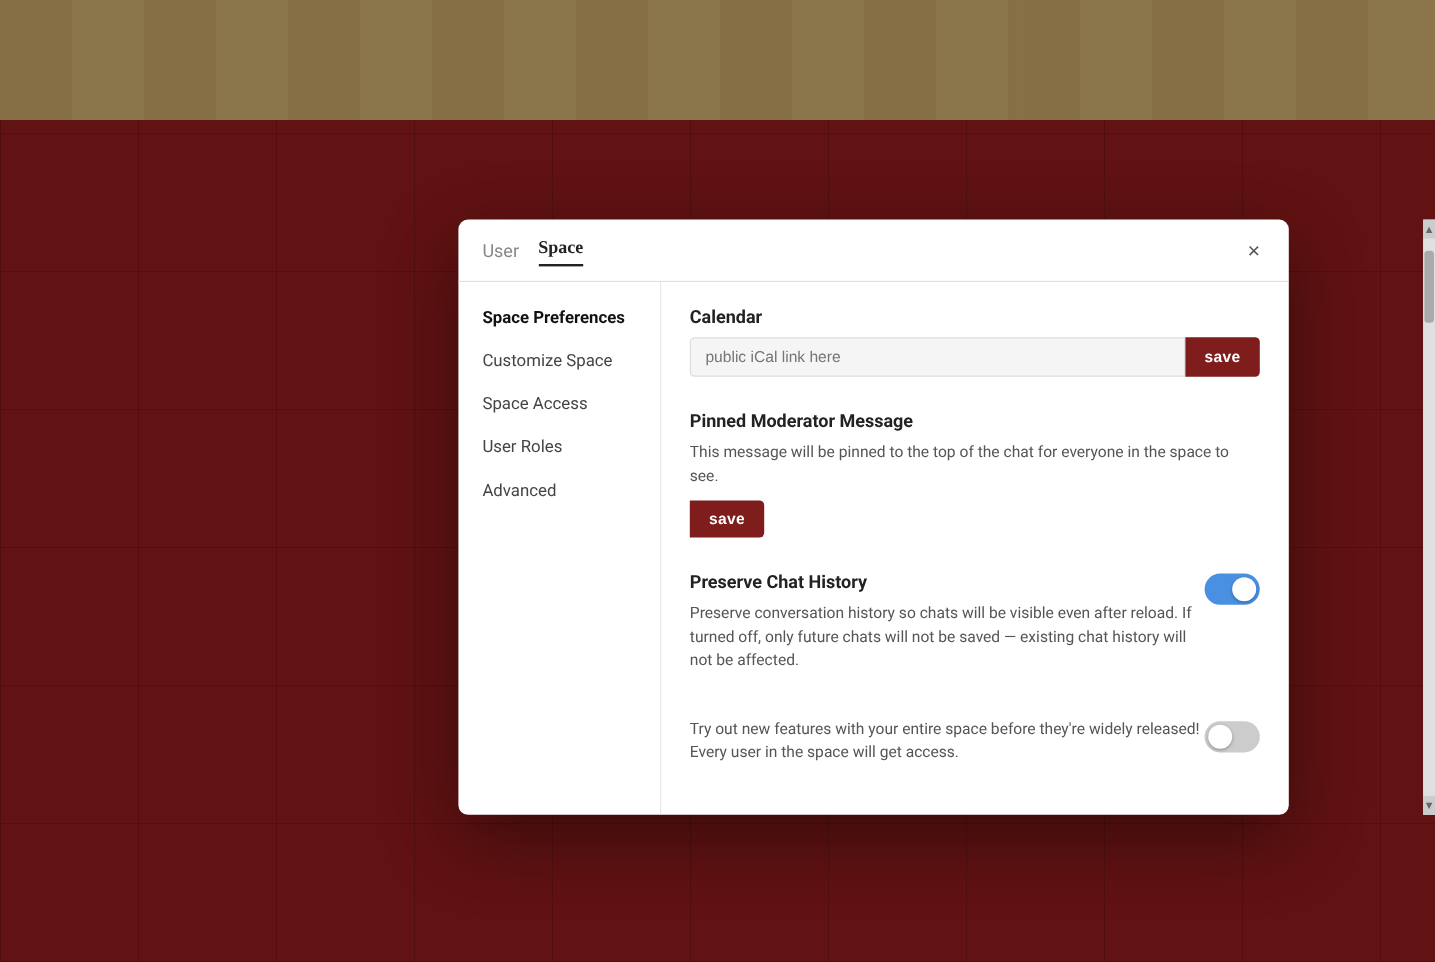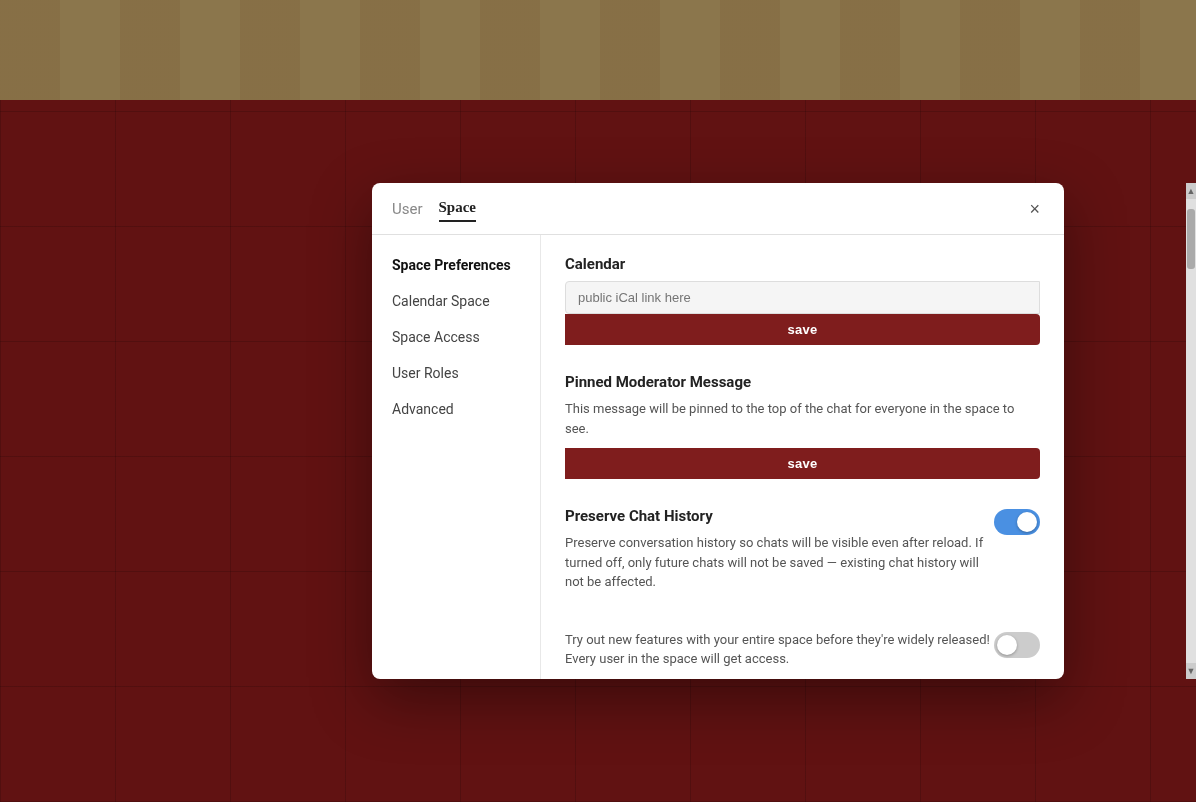--- a/index.html
+++ b/index.html
@@ -61,21 +61,21 @@
       position: absolute;
       inset: 0;
       background: rgba(0,0,0,0.3);
       z-index: 10;
     }
 
     
     .modal {
       position: absolute;
       top: 183px;
-      left: 372px;
+      left: 382px;
       width: 692px;
       height: 496px;
       background: #fff;
       border-radius: 8px;
       z-index: 100;
       display: flex;
       flex-direction: column;
       box-shadow: 0 20px 60px rgba(0,0,0,0.4);
       overflow: hidden;
     }
@@ -165,21 +165,20 @@
     .section-desc {
       font-size: 13px;
       color: #555;
       line-height: 1.5;
       margin-bottom: 10px;
     }
 
     .input-row {
       display: flex;
       gap: 0;
-      flex-direction: column;
     }
 
     .input-field {
       flex: 1;
       border: 1px solid #ddd;
       border-radius: 4px 0 0 4px;
       padding: 8px 12px;
       font-size: 13px;
       color: #aaa;
       background: #f5f5f5;
@@ -316,21 +315,21 @@
   <div class="modal-header">
     <div class="modal-header-tab">User</div>
     <div class="modal-header-tab active">Space</div>
     <button class="modal-close">×</button>
   </div>
 
   <div class="modal-body">
 
     <nav class="sidebar">
       <a class="sidebar-item active">Space Preferences</a>
-      <a class="sidebar-item">Calendar Space</a>
+      <a class="sidebar-item">Customize Space</a>
       <a class="sidebar-item">Space Access</a>
       <a class="sidebar-item">User Roles</a>
       <a class="sidebar-item">Advanced</a>
     </nav>
 
     <div class="content">
 
       <div class="section">
         <div class="section-title">Calendar</div>
         <div class="input-row">

